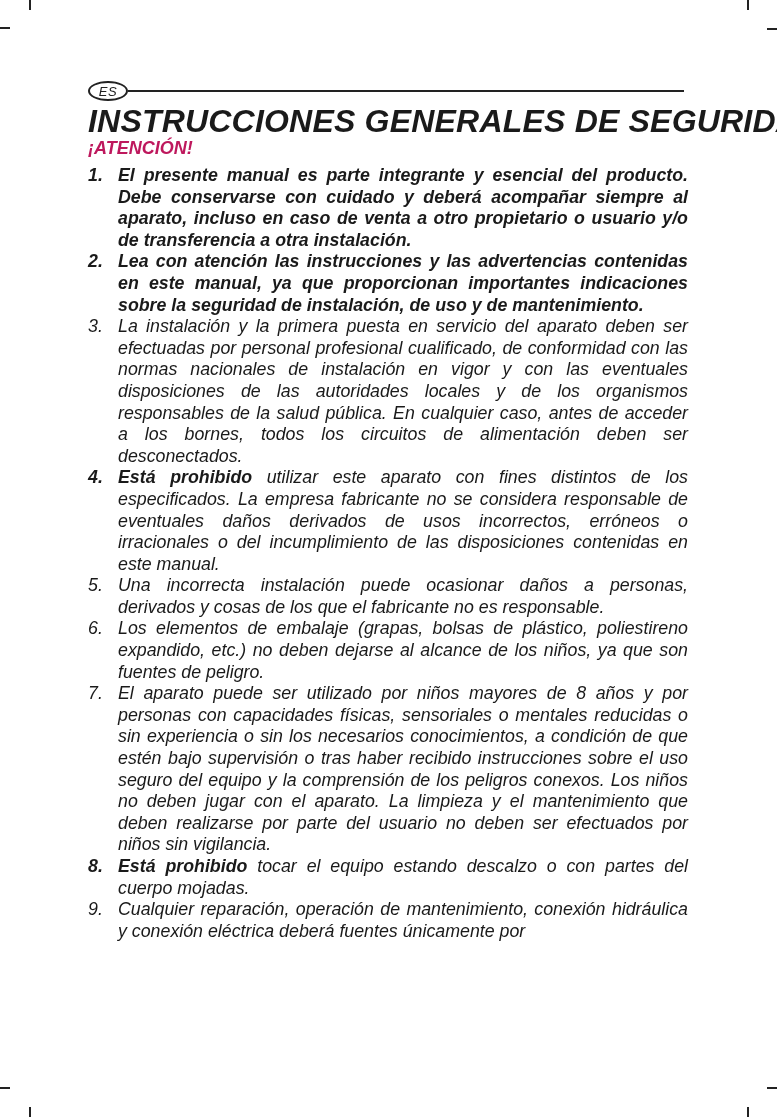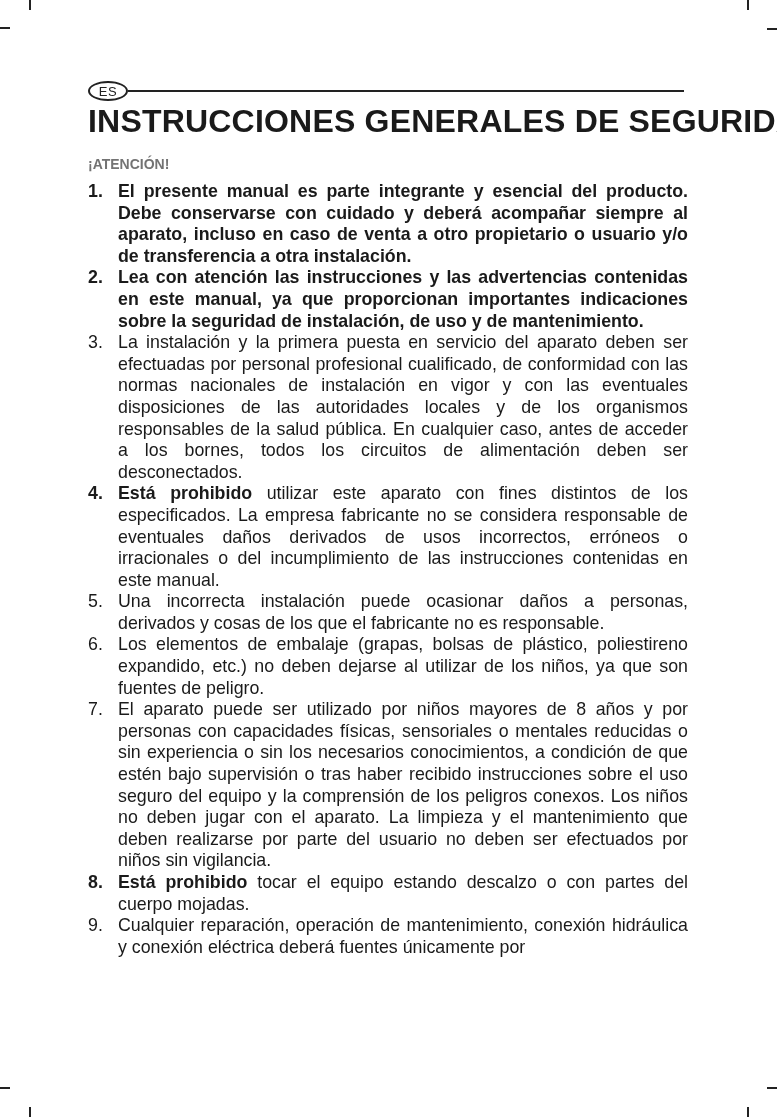--- a/index.html
+++ b/index.html
@@ -28,20 +28,21 @@
   .crop.bl-h { left: 0;     top: 1087px;  width: 10px; height: 2px;  }
   .crop.bl-v { left: 29px;  top: 1107px;  width: 2px;  height: 10px; }
   .crop.br-h { left: 767px; top: 1087px;  width: 10px; height: 2px;  }
   .crop.br-v { left: 747px; top: 1107px;  width: 2px;  height: 10px; }
 
   .content {
     position: absolute;
     left: 88px;
     top: 81px;
     width: 600px;
+    font-style: italic;
   }
   .lang-row {
     display: flex;
     align-items: center;
     width: 596px;
   }
   .lang-badge {
     width: 36px;
     height: 16px;
     border: 2px solid #222222;
@@ -63,25 +64,25 @@
   .doc-title {
     margin-top: 7px;
     font-size: 32px;
     font-weight: bold;
     letter-spacing: 0.2px;
     line-height: 27px;
     color: #1a1a1a;
     white-space: nowrap;
   }
   .attention {
-    margin-top: 18px;
-    font-size: 14px;
+    margin-top: 2px;
+    font-size: 18px;
     font-weight: bold;
     line-height: 22px;
-    color: #737373;
+    color: #be185d;
   }
   .safety-list {
     margin-top: 6px;
     font-size: 17.8px;
     line-height: 21.6px;
   }
   .list-item {
     display: flex;
   }
   .item-number {
@@ -128,29 +129,29 @@
         <div class="list-item">
           <div class="item-number bold">2.</div>
           <div class="item-text"><span class="bold">Lea con atención las instrucciones y las advertencias contenidas en este manual, ya que proporcionan importantes indicaciones sobre la seguridad de instalación, de uso y de mantenimiento.</span></div>
         </div>
         <div class="list-item">
           <div class="item-number">3.</div>
           <div class="item-text"><span>La instalación y la primera puesta en servicio del aparato deben ser efectuadas por personal profesional cualificado, de conformidad con las normas nacionales de instalación en vigor y con las eventuales disposiciones de las autoridades locales y de los organismos responsables de la salud pública. En cualquier caso, antes de acceder a los bornes, todos los circuitos de alimentación deben ser desconectados.</span></div>
         </div>
         <div class="list-item">
           <div class="item-number bold">4.</div>
-          <div class="item-text"><span class="bold">Está prohibido</span><span> utilizar este aparato con fines distintos de los especificados. La empresa fabricante no se considera responsable de eventuales daños derivados de usos incorrectos, erróneos o irracionales o del incumplimiento de las instrucciones contenidas en este manual.</span></div>
+          <div class="item-text"><span class="bold">Está prohibido</span><span> utilizar este aparato con fines distintos de los especificados. La empresa fabricante no se considera responsable de eventuales daños derivados de usos incorrectos, erróneos o irracionales o del incumplimiento de las disposiciones contenidas en este manual.</span></div>
         </div>
         <div class="list-item">
           <div class="item-number">5.</div>
           <div class="item-text"><span>Una incorrecta instalación puede ocasionar daños a personas, derivados y cosas de los que el fabricante no es responsable.</span></div>
         </div>
         <div class="list-item">
           <div class="item-number">6.</div>
-          <div class="item-text"><span>Los elementos de embalaje (grapas, bolsas de plástico, poliestireno expandido, etc.) no deben dejarse al utilizar de los niños, ya que son fuentes de peligro.</span></div>
+          <div class="item-text"><span>Los elementos de embalaje (grapas, bolsas de plástico, poliestireno expandido, etc.) no deben dejarse al alcance de los niños, ya que son fuentes de peligro.</span></div>
         </div>
         <div class="list-item">
           <div class="item-number">7.</div>
           <div class="item-text"><span>El aparato puede ser utilizado por niños mayores de 8 años y por personas con capacidades físicas, sensoriales o mentales reducidas o sin experiencia o sin los necesarios conocimientos, a condición de que estén bajo supervisión o tras haber recibido instrucciones sobre el uso seguro del equipo y la comprensión de los peligros conexos. Los niños no deben jugar con el aparato. La limpieza y el mantenimiento que deben realizarse por parte del usuario no deben ser efectuados por niños sin vigilancia.</span></div>
         </div>
         <div class="list-item">
           <div class="item-number bold">8.</div>
           <div class="item-text"><span class="bold">Está prohibido</span><span> tocar el equipo estando descalzo o con partes del cuerpo mojadas.</span></div>
         </div>
         <div class="list-item">

